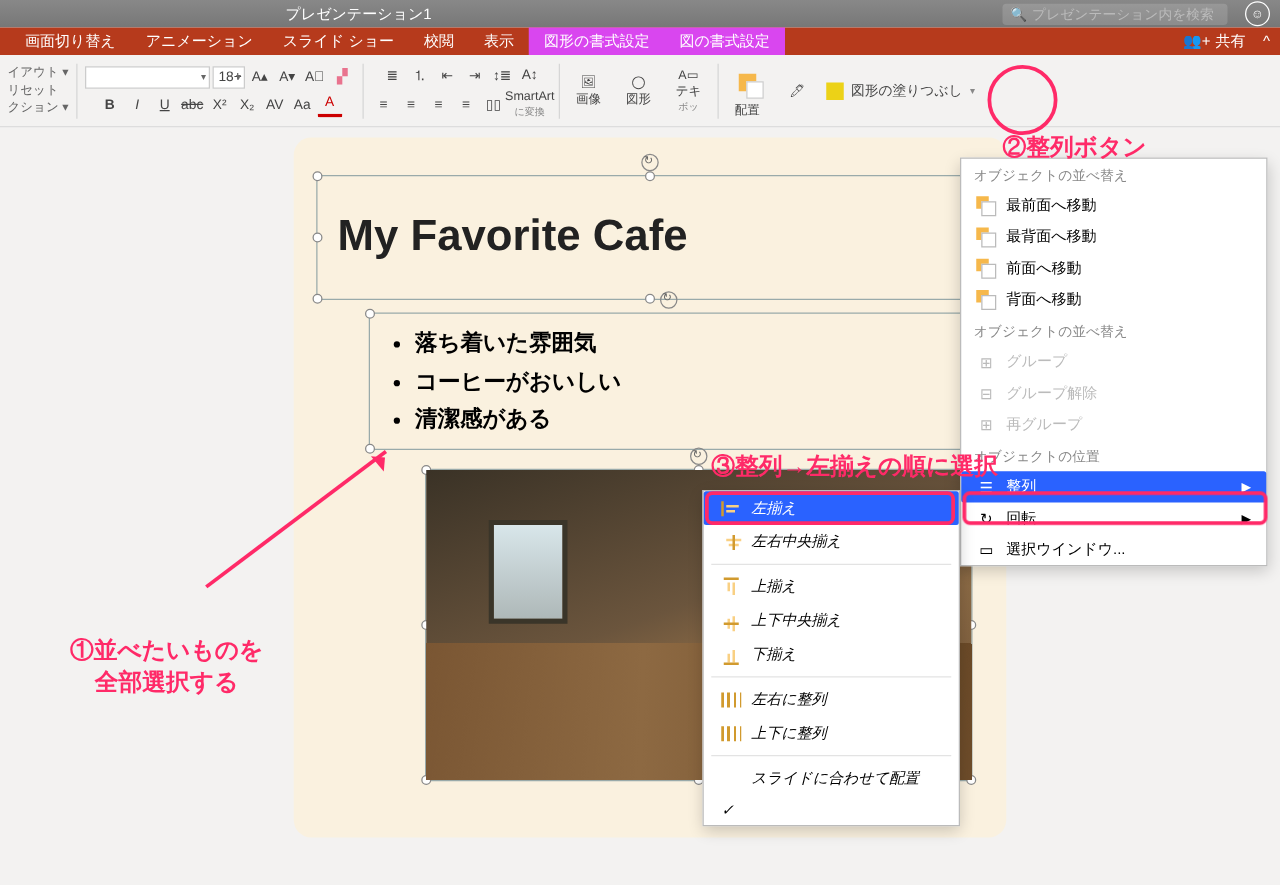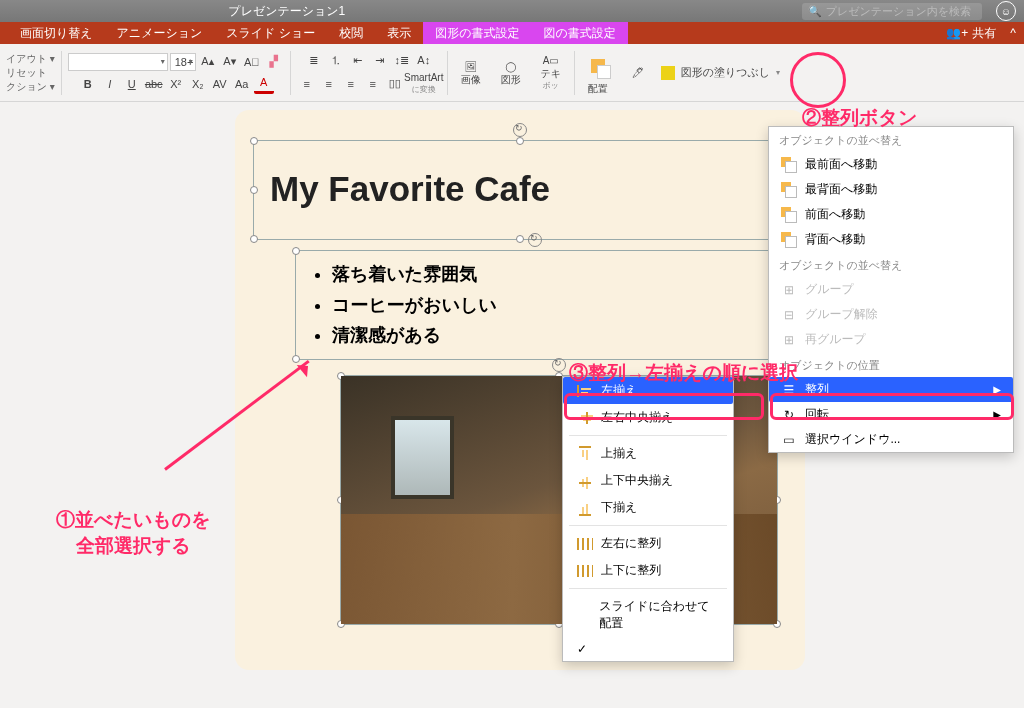--- a/index.html
+++ b/index.html
@@ -71,21 +71,21 @@
 .panel .item .ic { width: 16px; height: 16px; display: flex; align-items: center; justify-content: center; }
 .panel .item.disabled { color: #bbb; }
 .panel .item.hl { background: #2a62ff; color: #fff; border-radius: 2px; }
 .panel .item .arrow-r { margin-left: auto; font-size: 10px; }
 .panel .hr { height: 1px; background: #e3e3e3; margin: 4px 6px; }
 .ic.sq { position: relative; }
 .ic.sq::before { content: ""; width: 10px; height: 10px; background: #f6b84b; position: absolute; left: 0; top: 0; }
 .ic.sq::after { content: ""; width: 10px; height: 10px; background: #fff; border: 1px solid #bbb; position: absolute; left: 4px; top: 4px; }
 
 
-.submenu { position: absolute; left: 562px; top: 376px; width: 172px; }
+.submenu { position: absolute; left: 562px; top: 392px; width: 206px; font-style: italic; }
 .submenu .item { padding: 5px 14px; }
 .al-ic { width: 16px; height: 12px; border: 0; display: inline-block; }
 .al-left { border-left: 2px solid #d19a2e; background: linear-gradient(#f9d083,#f9d083) 2px 3px/10px 2px no-repeat, linear-gradient(#f9d083,#f9d083) 2px 7px/7px 2px no-repeat; }
 .al-hc { background: linear-gradient(#f9d083,#f9d083) 2px 3px/12px 2px no-repeat, linear-gradient(#f9d083,#f9d083) 4px 7px/8px 2px no-repeat; border-left: 2px solid transparent; position: relative; }
 .al-hc::after { content: ""; position: absolute; left: 7px; top: 0; bottom: 0; width: 2px; background: #d19a2e; }
 .al-right { border-right: 2px solid #d19a2e; background: linear-gradient(#f9d083,#f9d083) 4px 3px/10px 2px no-repeat, linear-gradient(#f9d083,#f9d083) 7px 7px/7px 2px no-repeat; }
 .al-top, .al-vc, .al-bottom { transform: rotate(90deg); }
 .al-dh, .al-dv { background: repeating-linear-gradient(90deg,#d19a2e 0 2px,transparent 2px 5px); }
 .highlight-ring { position: absolute; border: 3px solid #ff2a68; border-radius: 6px; pointer-events: none; }
 

